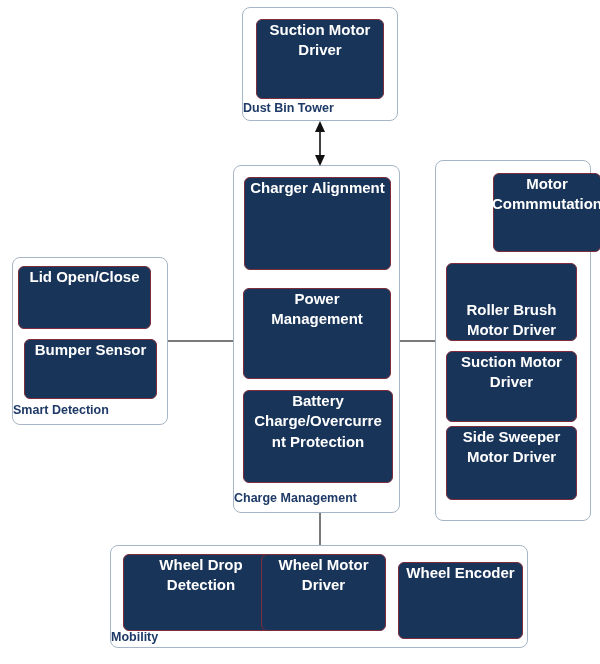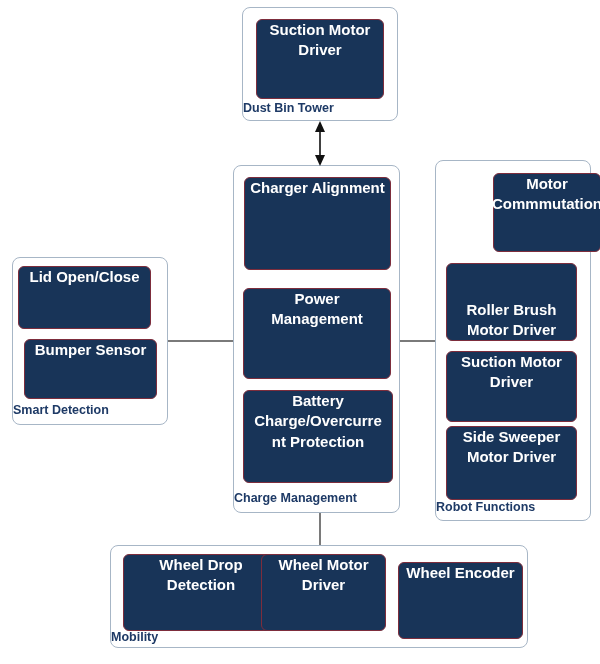--- a/index.html
+++ b/index.html
@@ -89,21 +89,20 @@
 Motor Driver</span>
     </div>
     <div class="block" style="left:10px;top:190px;width:131px;height:71px;">
       <span class="block-label">Suction Motor
 Driver</span>
     </div>
     <div class="block" style="left:10px;top:265px;width:131px;height:74px;">
       <span class="block-label">Side Sweeper
 Motor Driver</span>
     </div>
-    <div class="container-label" style="bottom:6px;">Robot Functions</div>
   </div>
 
   <div class="container" style="left:110px;top:545px;width:418px;height:103px;">
     <div class="block" style="left:12px;top:8px;width:156px;height:77px;">
       <span class="block-label">Wheel Drop
 Detection</span>
     </div>
     <div class="block" style="left:150px;top:8px;width:125px;height:77px;">
       <span class="block-label">Wheel Motor
 Driver</span>

